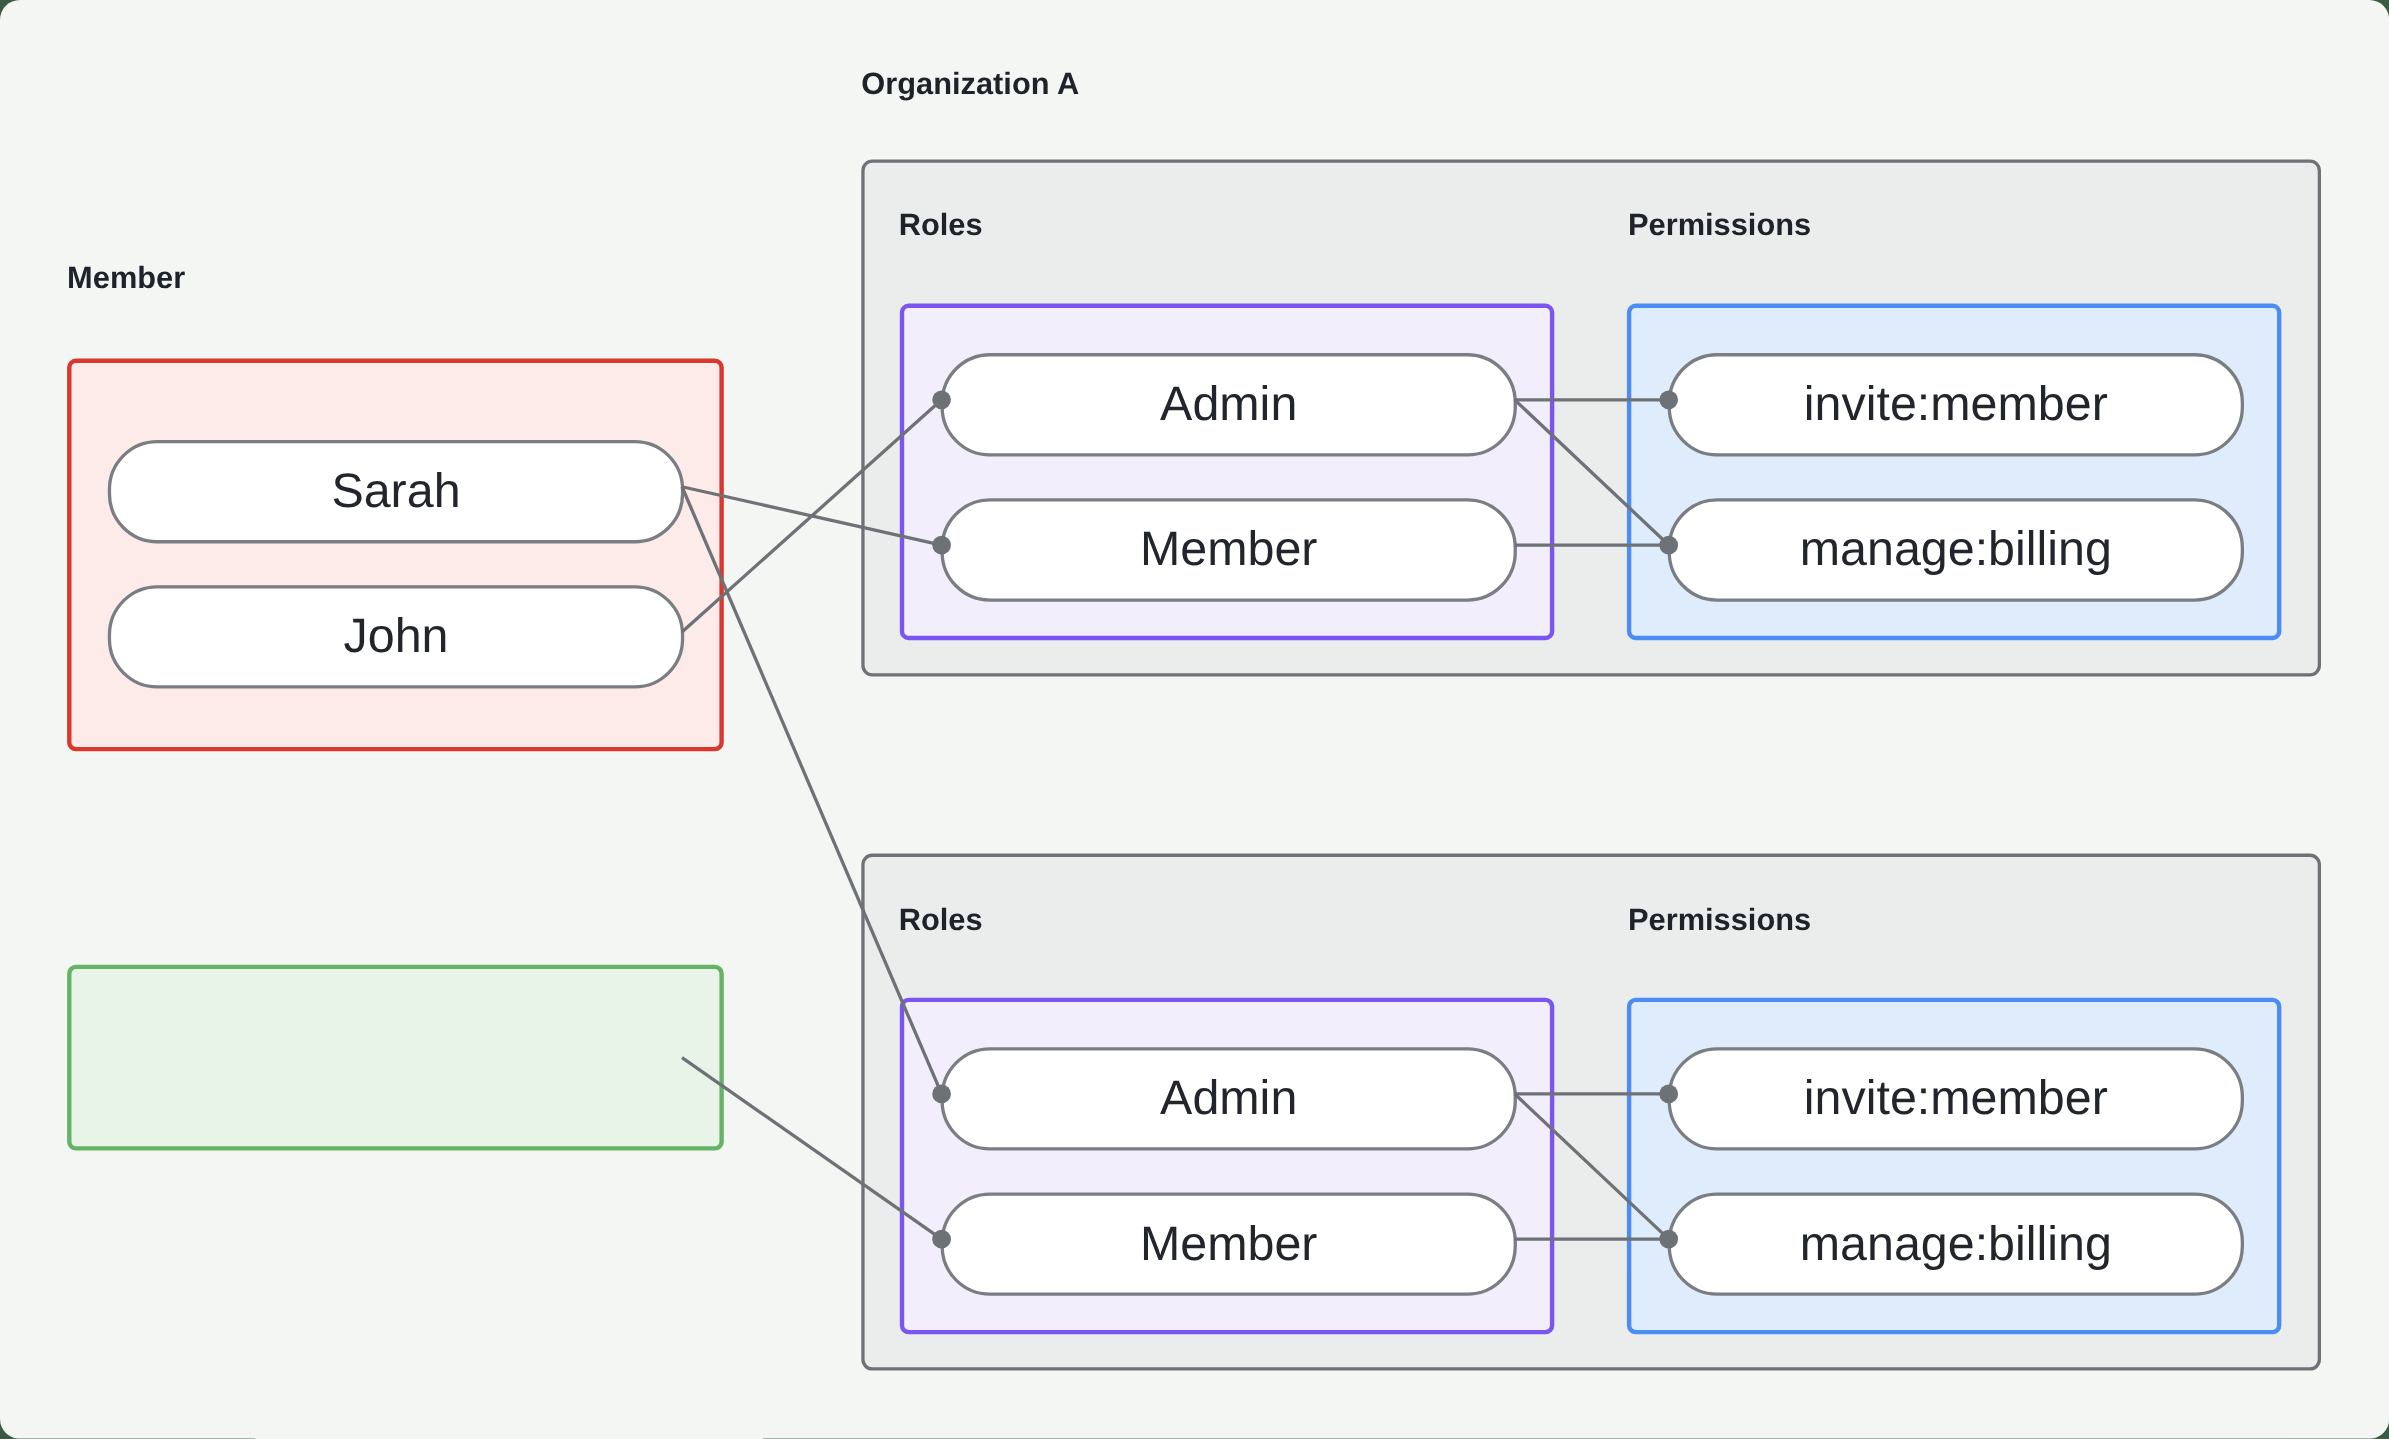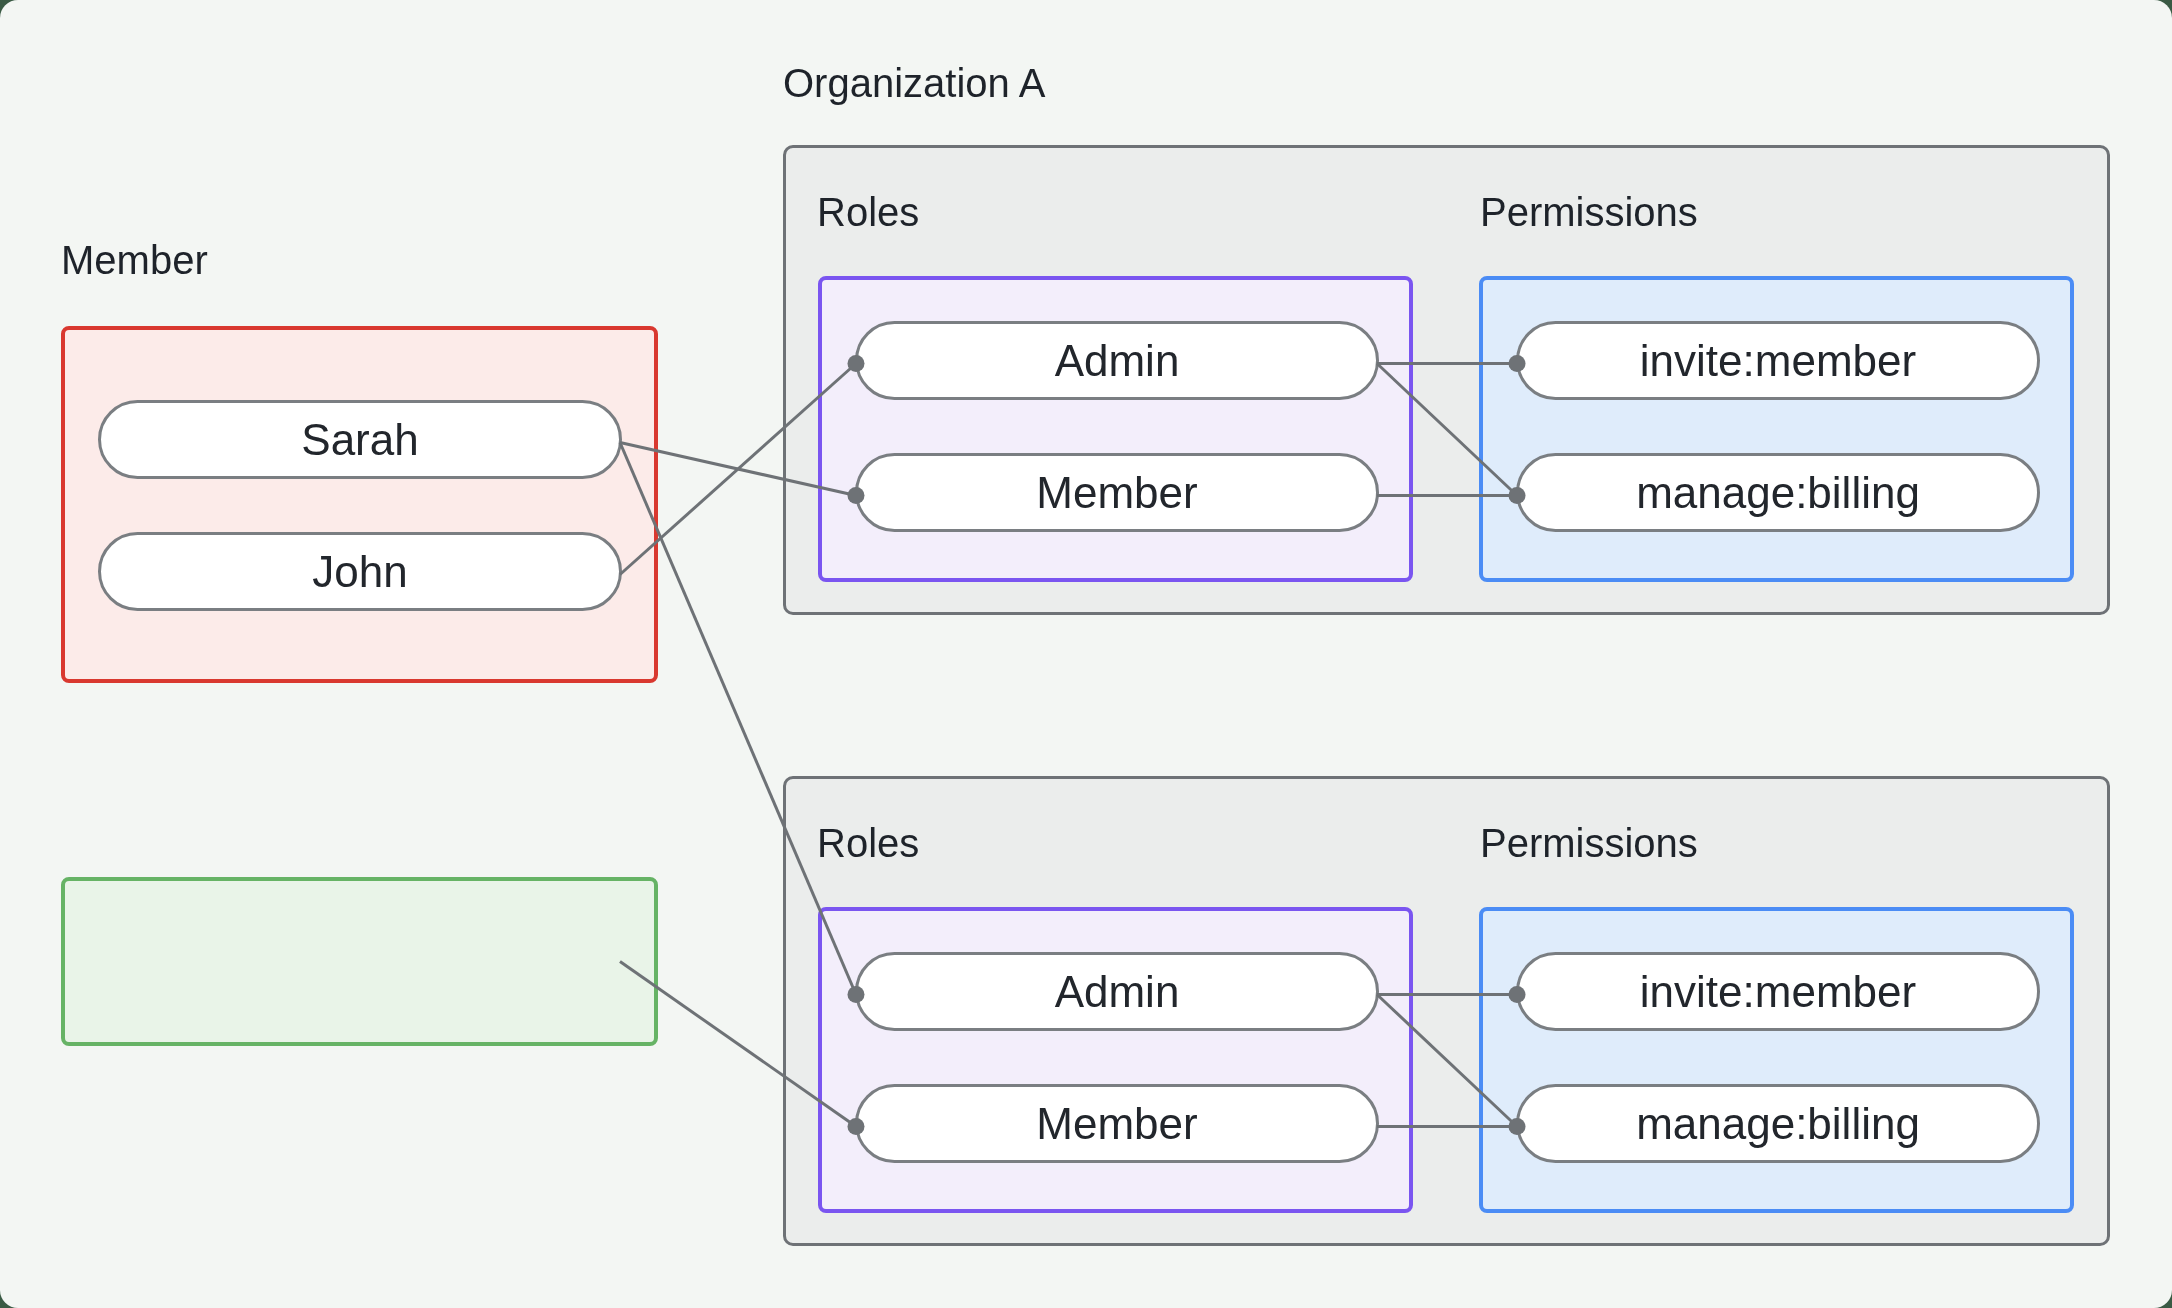--- a/index.html
+++ b/index.html
@@ -11,22 +11,22 @@
   .canvas {
     position: relative;
     width: 2172px;
     height: 1308px;
     background: var(--page_bg, #f3f6f3);
     border-radius: 18px;
     overflow: hidden;
   }
   .label {
     position: absolute;
-    font-size: 40px;
-    font-weight: 400;
+    font-size: 28px;
+    font-weight: 700;
     line-height: 1.2;
     color: var(--text, #1e232a);
     white-space: nowrap;
     z-index: 3;
   }
   .group {
     position: absolute;
     box-sizing: border-box;
     z-index: 1;
   }
@@ -51,21 +51,21 @@
     border-radius: 8px;
   }
   .group.perms {
     border: 4px solid var(--permissions_border, #4b8cf5);
     background: var(--permissions_bg, #dfecfb);
     border-radius: 8px;
   }
   .pill {
     position: absolute;
     width: 524px;
-    height: 79px;
+    height: 94px;
     box-sizing: border-box;
     background: var(--pill_bg, #ffffff);
     border: 3px solid var(--pill_border, #7a7e82);
     border-radius: 45px;
     display: flex;
     align-items: center;
     justify-content: center;
     font-size: 44px;
     color: var(--pill_text, #22262c);
     z-index: 2;

